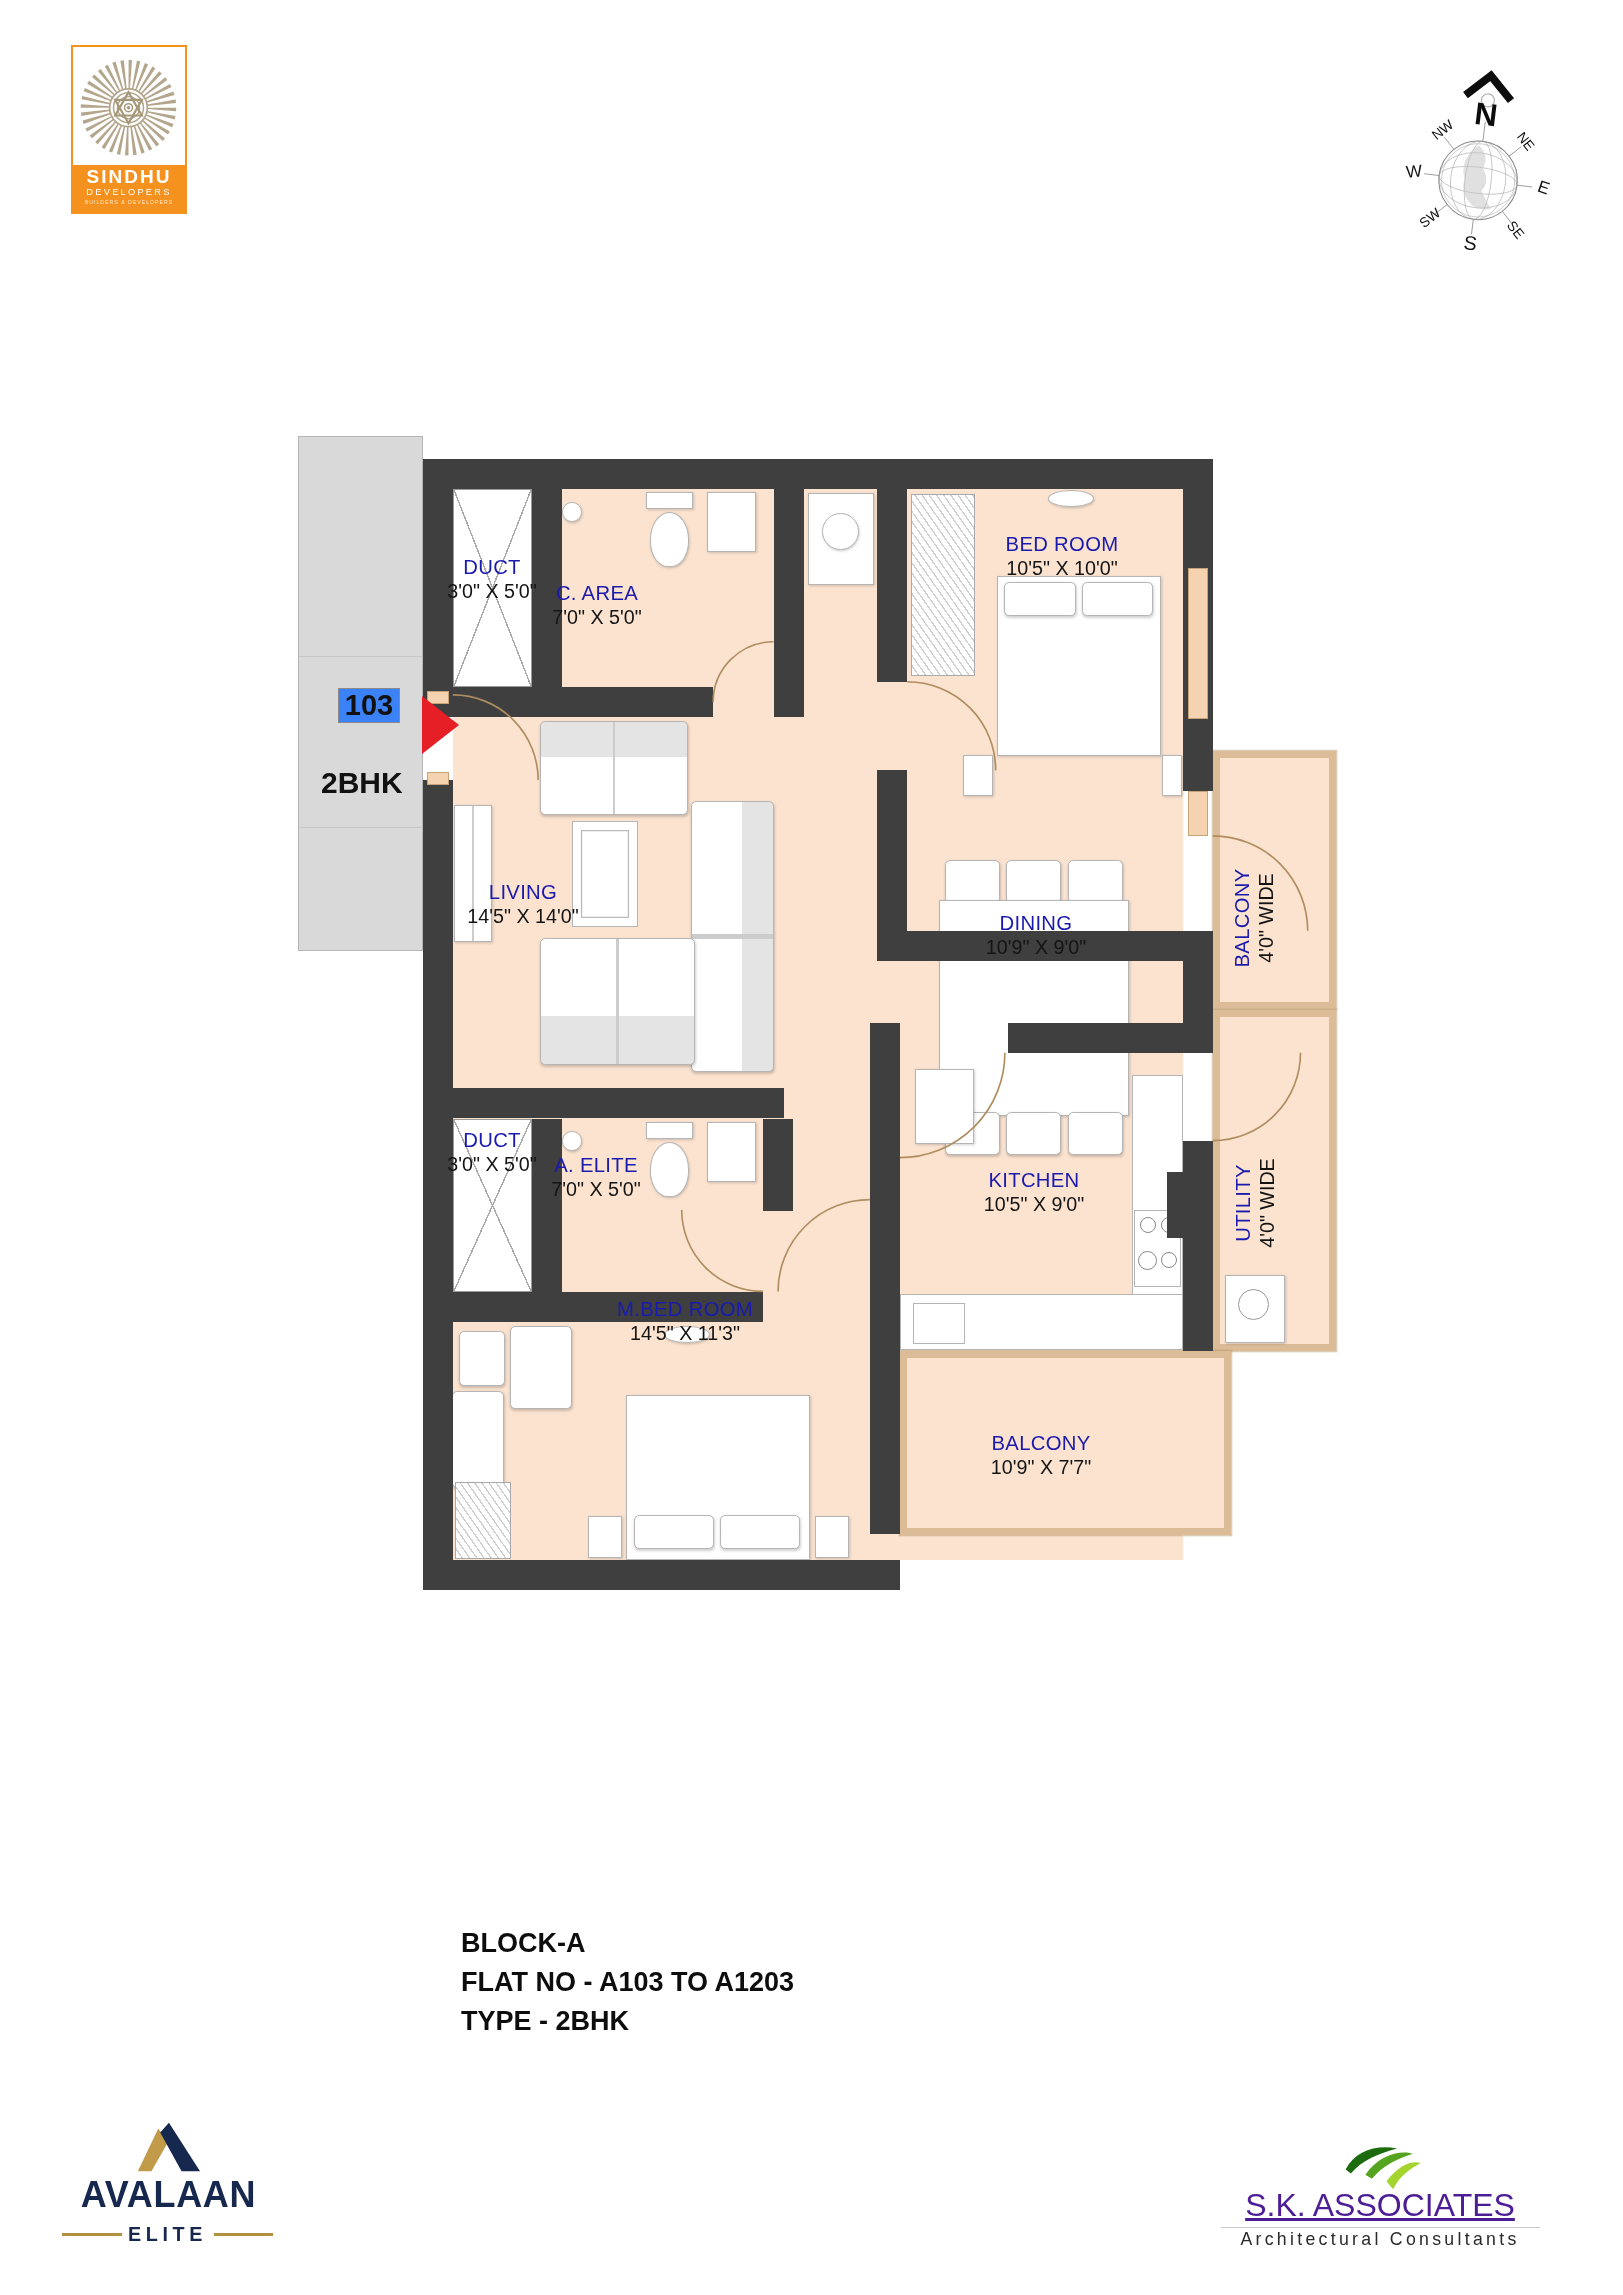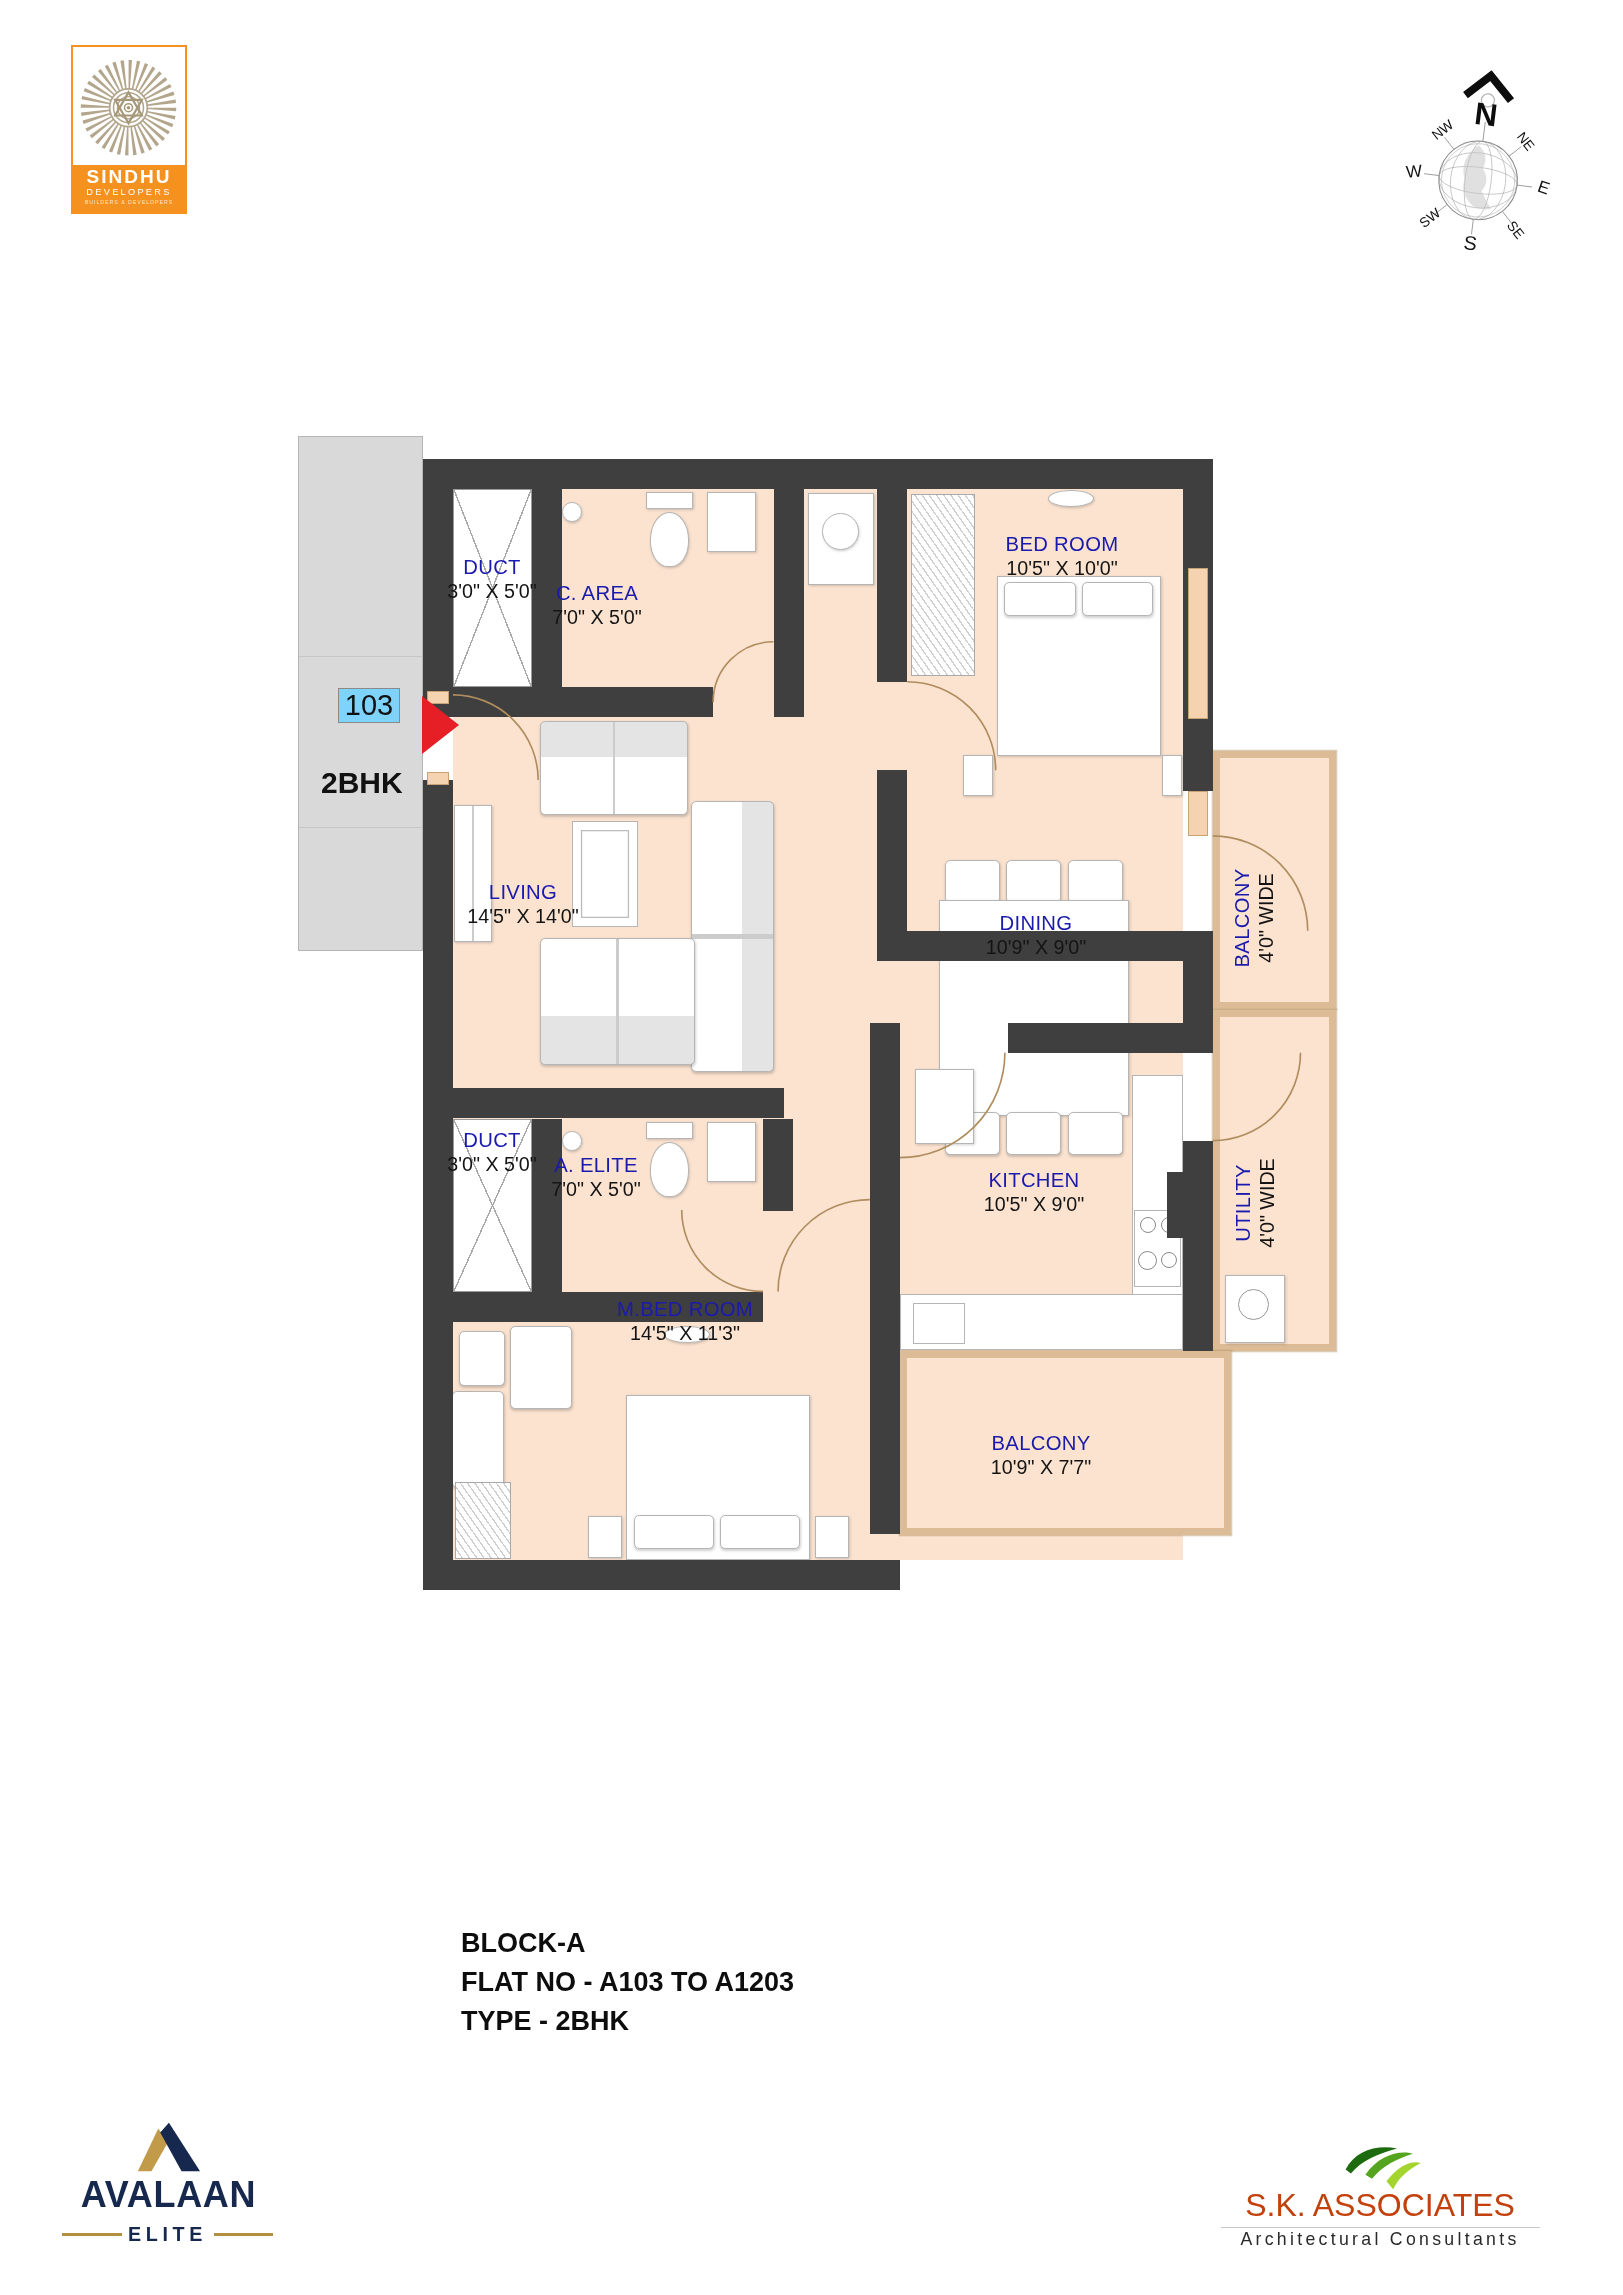--- a/index.html
+++ b/index.html
@@ -18,43 +18,43 @@
         box-shadow:0.7px 1.3px 2.6px rgba(0,0,0,.18);}
   .soft{border-radius:5.2px;}
   .hatch{position:absolute;z-index:3;border:1.3px solid #a9a9a9;box-sizing:border-box;
     background:repeating-linear-gradient(55deg,#fff,#fff 4.6px,#cfcfcf 4.6px,#cfcfcf 5.9px);}
   .circle{border-radius:50%;}
   .win{position:absolute;background:#f5d3b0;border:0.7px solid #c8a278;box-sizing:border-box;z-index:5;}
   .room-tag{position:absolute;text-align:center;transform:translateX(-50%);white-space:nowrap;z-index:6;line-height:24px;}
   .room-tag .rname{color:#1a1aae;font-size:20.3px;letter-spacing:0.3px;}
   .room-tag .rdims{color:#141414;font-size:19.7px;}
   .room-tag.vert{transform:translate(-50%,-50%) rotate(-90deg);}
-  .marker-num{position:absolute;z-index:6;border:1.3px solid #8a8a8a;background:#7dd3fc;text-align:center;
-      font-size:29px;font-weight:normal;color:#111;line-height:33px;}
+  .marker-num{position:absolute;z-index:6;border:1.3px solid #8a8a8a;background:#3b82f6;text-align:center;
+      font-size:29px;font-weight:bold;color:#111;line-height:33px;}
   .marker-type{position:absolute;z-index:6;font-size:30px;font-weight:bold;color:#111;}
   .arrow-red{position:absolute;z-index:6;width:0;height:0;border-top:29px solid transparent;
       border-bottom:29px solid transparent;border-left:37px solid #e61e25;}
   .corridor{position:absolute;background:#d9d9d9;border:0.7px solid #b5b5b5;box-sizing:border-box;z-index:1;}
   .corr-line{position:absolute;height:0.7px;background:#c6c6c6;z-index:2;}
   .details{position:absolute;left:461px;top:1924px;width:656px;text-align:left;z-index:6;
       font-size:27px;font-weight:bold;color:#0d0d0d;line-height:39px;}
   .sindhu-box{position:absolute;left:71px;top:45px;width:116px;height:169px;border:2.6px solid #f5911e;
       box-sizing:border-box;background:#fff;z-index:6;}
   .sindhu-strip{position:absolute;left:0;bottom:0;width:100%;height:47px;background:#f5911e;
       color:#fff;text-align:center;}
   .sindhu-strip .l1{font-size:19px;font-weight:bold;letter-spacing:2px;line-height:22px;margin-top:1.3px;}
   .sindhu-strip .l2{font-size:9.2px;letter-spacing:2.3px;line-height:9.8px;}
   .sindhu-strip .l3{font-size:5.2px;letter-spacing:1px;line-height:9.2px;color:#ffe7c2;}
   .avalaan-name{position:absolute;left:66px;top:2174px;width:205px;text-align:center;
       font-size:36px;font-weight:bold;color:#16284d;letter-spacing:0.7px;z-index:6;}
   .elite-row{position:absolute;left:62px;top:2223px;width:211px;display:flex;align-items:center;z-index:6;}
   .elite-row .gold-line{flex:1;height:3.3px;background:#b2903f;}
   .elite-row .elite-text{font-size:19.7px;font-weight:bold;color:#16284d;letter-spacing:4.6px;padding:0 6.6px;}
   .sk-name{position:absolute;left:1216px;top:2187px;width:328px;text-align:center;
-      font-size:32px;color:#c2410c;z-index:6;}
+      font-size:32px;color:#4c1d95;z-index:6;text-decoration:underline;}
   .sk-divider{position:absolute;left:1221px;top:2227px;width:319px;height:0.7px;background:#c9c9c9;z-index:6;}
   .sk-sub{position:absolute;left:1216px;top:2229px;width:328px;text-align:center;
       font-size:17.7px;color:#2a2a2a;letter-spacing:3.3px;z-index:6;}
   svg text{font-family:"Liberation Sans",sans-serif;}
 </style>
 </head>
 <body>
 
 <div class="canvas">
 

